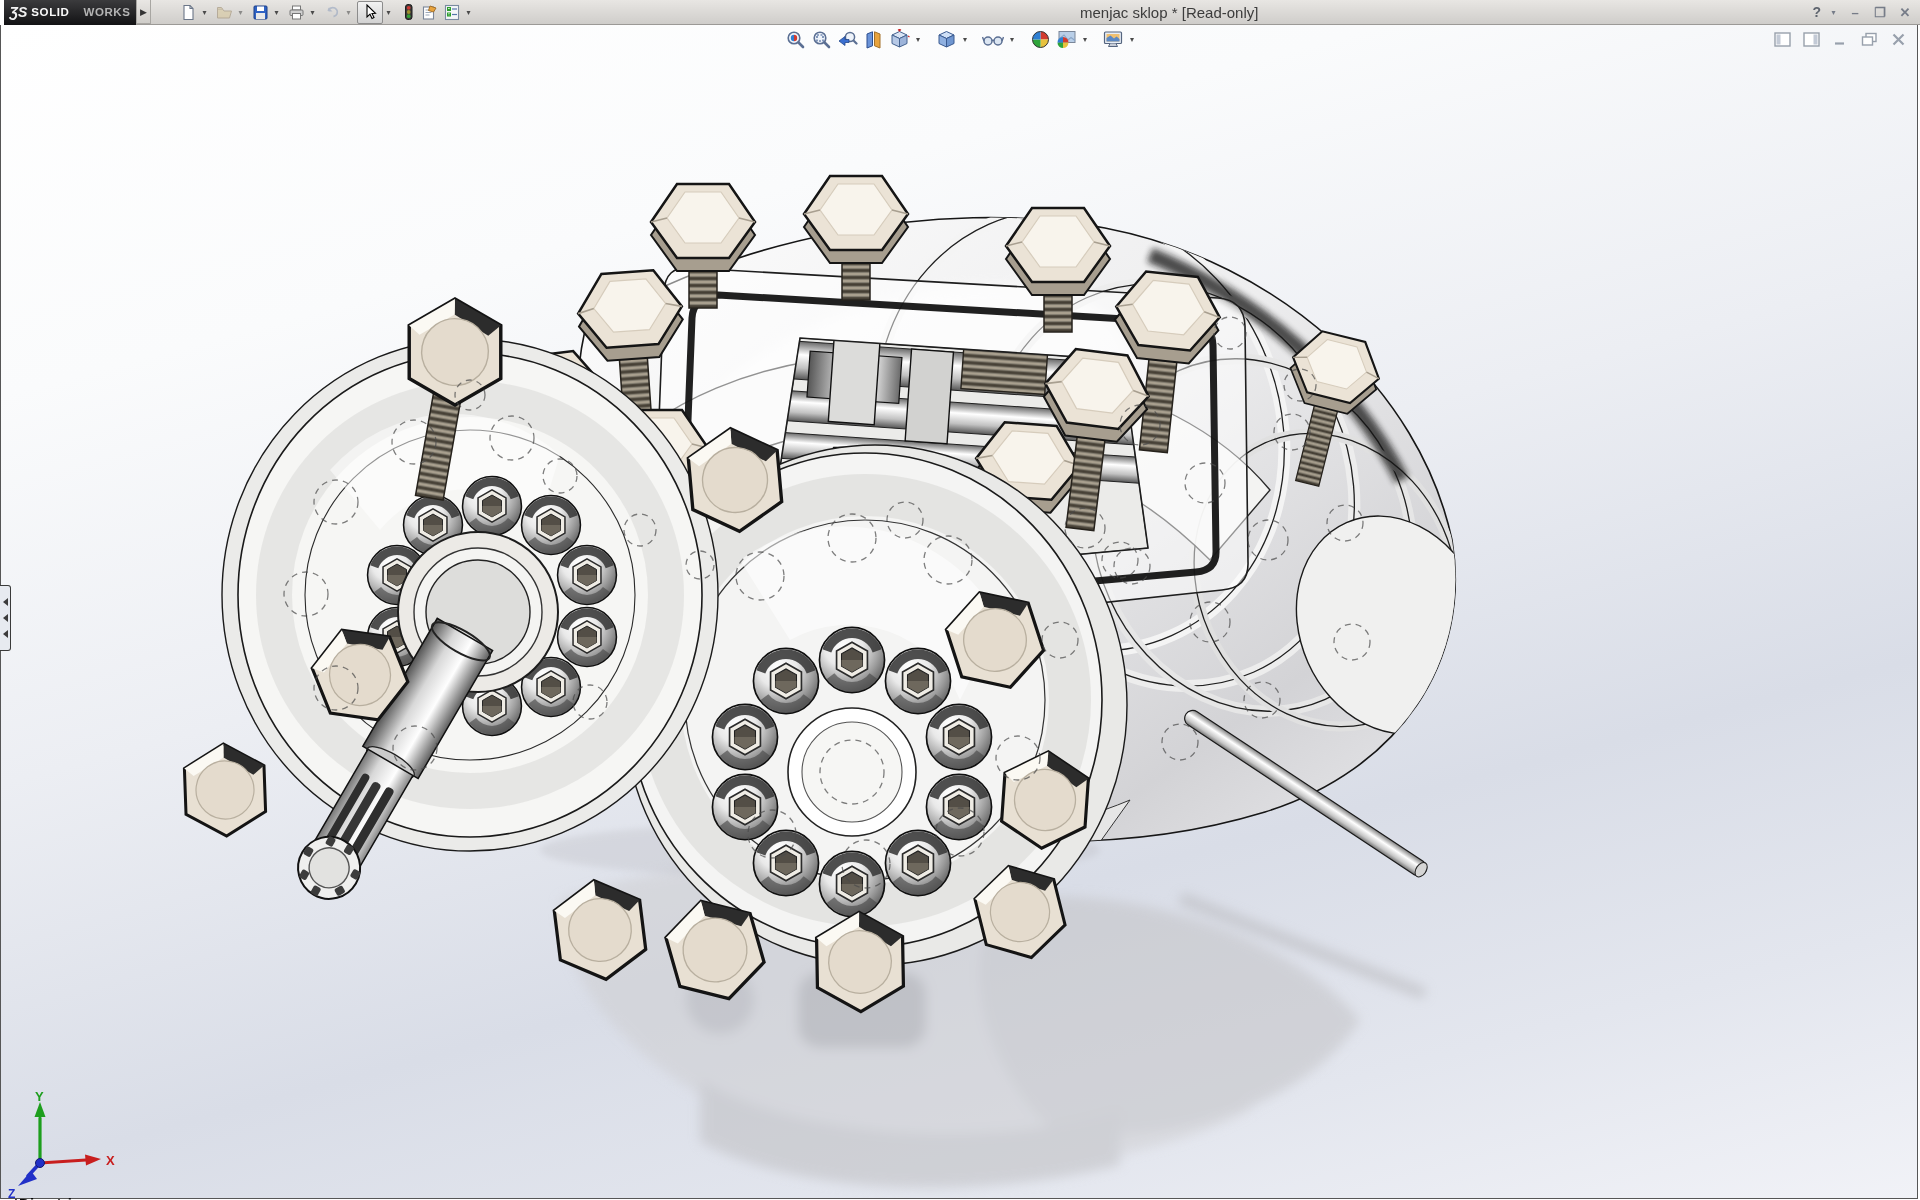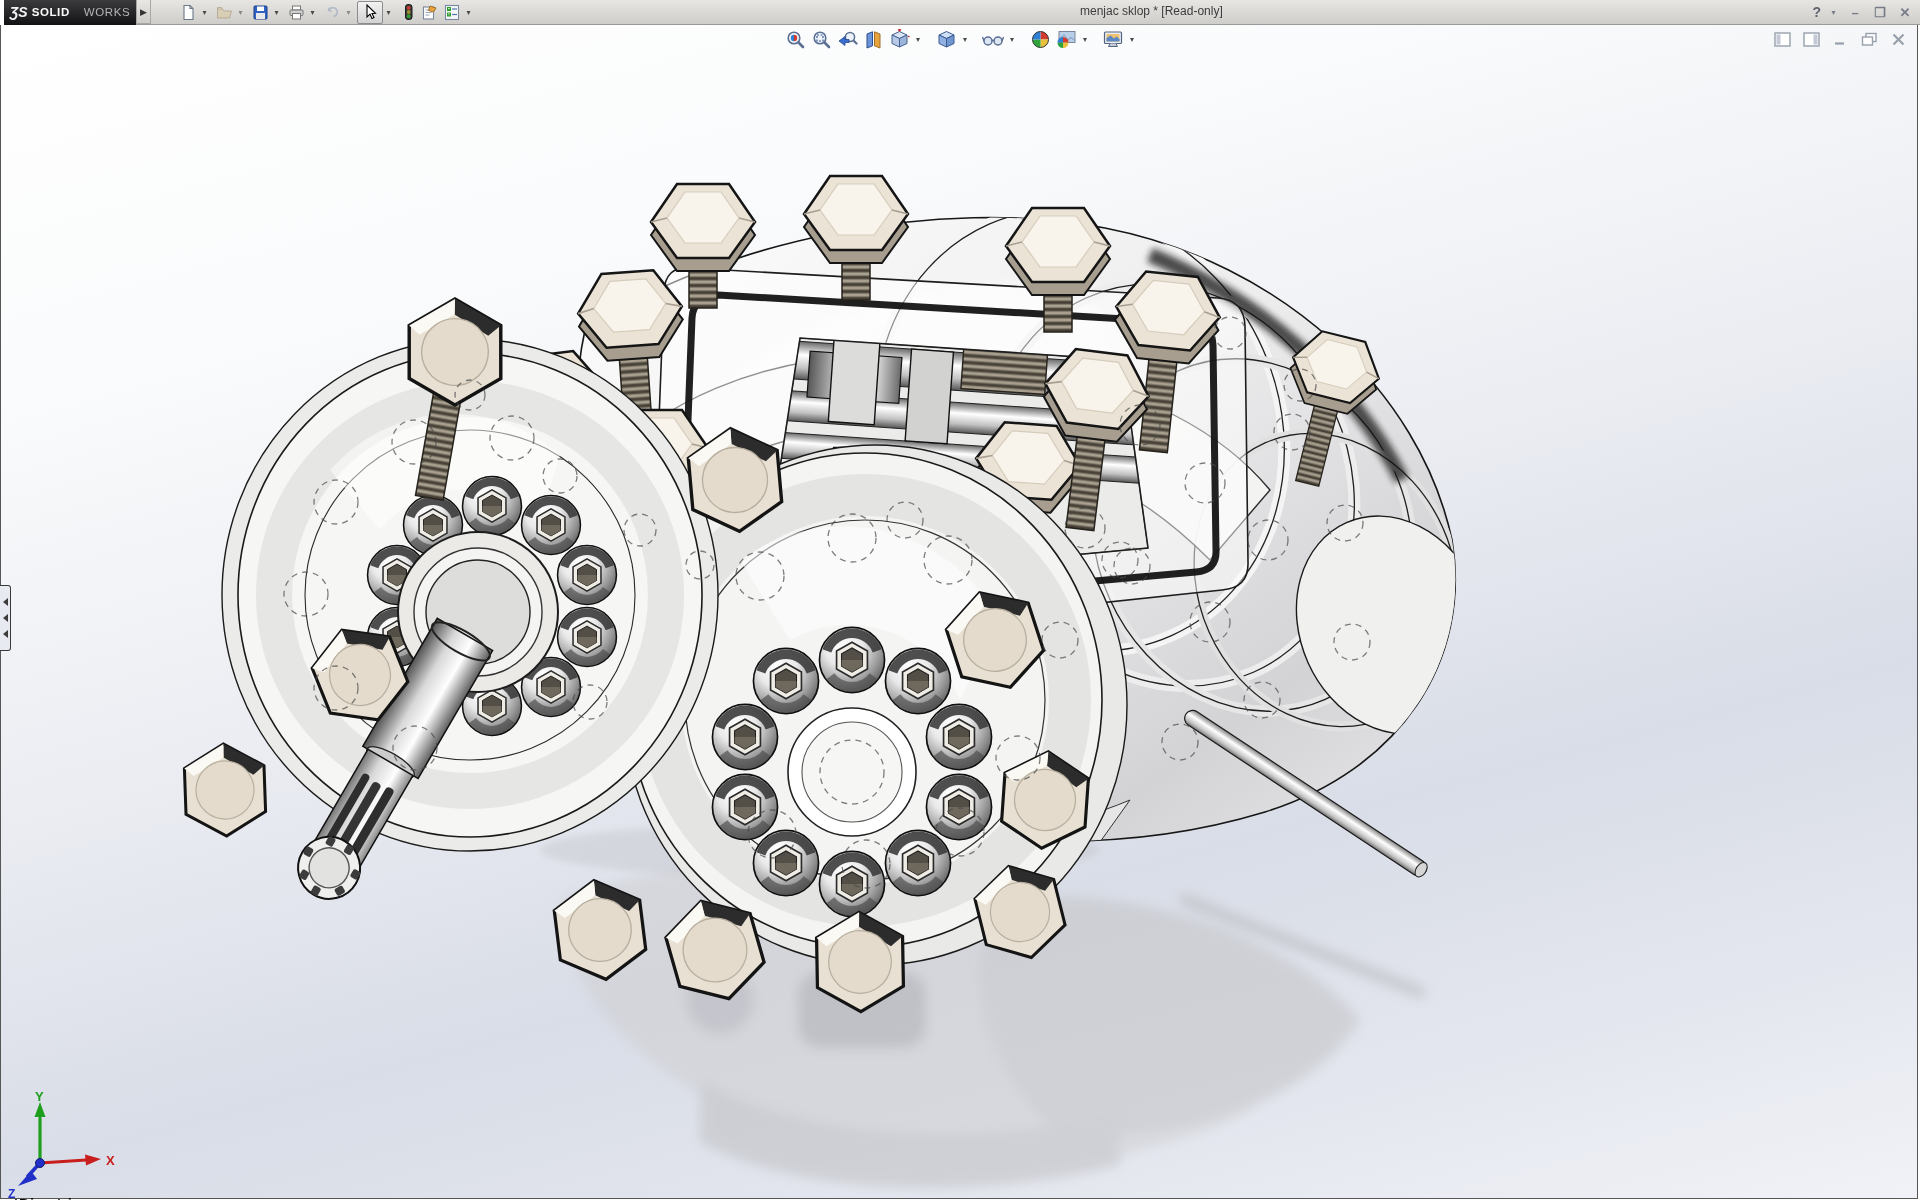--- a/index.html
+++ b/index.html
@@ -8,31 +8,31 @@
 
   
   .titlebar{position:absolute;top:0;left:4px;width:1920px;height:24px;z-index:20;
     background:linear-gradient(#e8e6e3,#cfcdca);border-bottom:1px solid #9b9996;
     display:flex;align-items:center;}
   .logo{width:132px;height:25px;background:linear-gradient(#3b3b3d,#121214);
     display:flex;align-items:center;justify-content:center;gap:4px;flex:none;}
   .logo-mark{font-style:italic;font-weight:bold;font-size:14px;color:#f2f2f2;}
   .brand{font-size:11.5px;letter-spacing:.6px;}
   .brand b{color:#fafafa;}
-  .brand span{color:#b4b4b4;font-weight:normal;padding-left:14px;}
+  .brand span{color:#b4b4b4;font-weight:bold;padding-left:14px;}
   .flyout{width:13px;height:23px;display:flex;align-items:center;justify-content:center;
     font-size:9px;color:#333;background:linear-gradient(#e9e7e4,#cfcdc9);
     border:1px solid #a8a6a2;border-top:none;flex:none;margin-right:26px;}
   .tb-group{display:flex;align-items:center;height:24px;}
   .tbtn{width:22px;height:22px;display:flex;align-items:center;justify-content:center;flex:none;}
   .tbtn.pressed{border:1px solid #8c8c8c;background:linear-gradient(#f2f2f2,#d2d2d2);
     border-radius:2px;width:24px;height:21px;}
   .dd{width:11px;height:22px;font-size:8px;color:#4a4a4a;display:flex;align-items:center;
      justify-content:center;flex:none;margin-right:3px;}
-  .title-text{position:absolute;left:1076px;top:4px;font-size:12px;color:#3c3c3c;white-space:nowrap;}
+  .title-text{position:absolute;left:1076px;top:4px;font-size:15px;color:#3c3c3c;white-space:nowrap;}
   .win-controls{position:absolute;right:10px;top:0;height:24px;display:flex;align-items:center;
     gap:7px;color:#6e7480;}
   .win-controls .glyph{font-size:13px;font-weight:bold;color:#767c88;width:18px;text-align:center;}
   .win-controls .help{font-size:14px;font-weight:bold;color:#5e646e;}
   .win-controls .dd{color:#767c88;margin:0;}
 
   
   .viewport-bg{position:absolute;top:25px;left:0;width:1918px;height:1174px;z-index:0;
     border-left:1px solid #565656;border-right:1px solid #565656;border-bottom:1px solid #565656;
     box-sizing:border-box;

